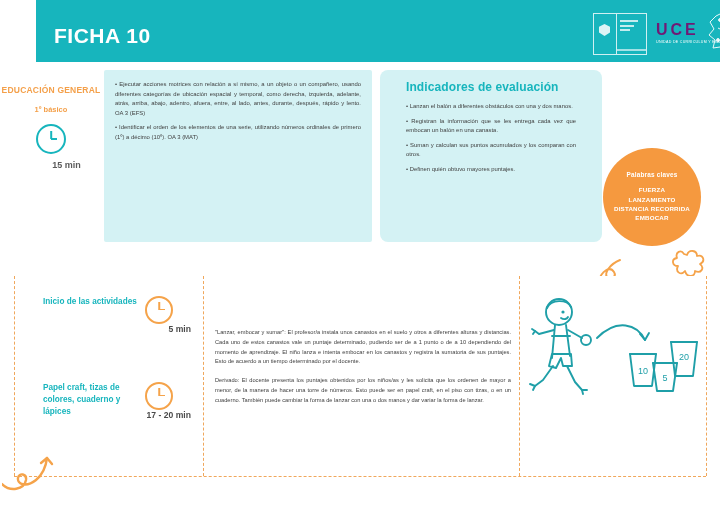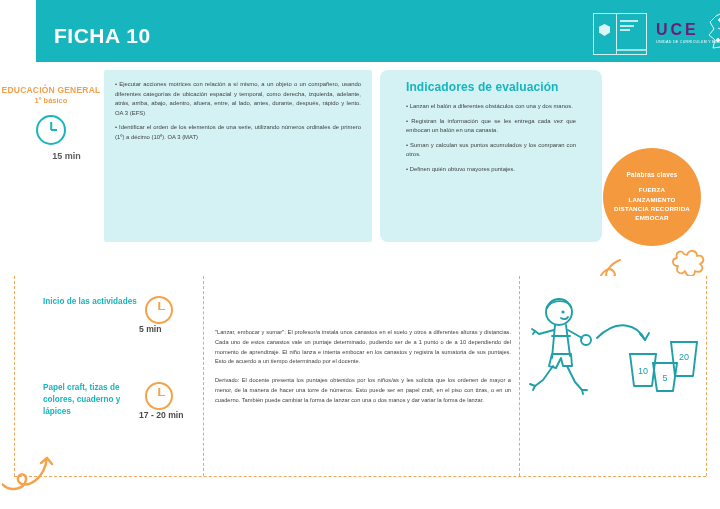--- a/index.html
+++ b/index.html
@@ -58,21 +58,21 @@
   .side-col{
     position:absolute;left:0;top:0;width:102px;height:188px;
     background:#ffffff;
   }
   .side-inner{position:relative;width:100%;text-align:center;padding-top:22px;}
   .edu-general{
     font-size:8.5px;font-weight:bold;color:#f4a04a;
     line-height:1.45;letter-spacing:.2px;
   }
   .nivel{
-    margin-top:0;font-size:7.5px;color:#f4a04a;font-weight:600;
+    margin-top:9px;font-size:7.5px;color:#f4a04a;font-weight:600;
   }
   .clock-big{
     margin:10px auto 0 auto;width:26px;height:26px;border-radius:50%;
     border:2px solid #17b5bd;position:relative;
   }
   .clock-big:before{
     content:"";position:absolute;left:50%;top:5px;width:1.6px;height:8px;
     background:#17b5bd;transform:translateX(-50%);
   }
   .clock-big:after{
@@ -144,21 +144,21 @@
   }
   .clock-s:before{
     content:"";position:absolute;left:50%;top:4px;width:1.5px;height:7.5px;
     background:#f5a34a;transform:translateX(-50%);
   }
   .clock-s:after{
     content:"";position:absolute;left:50%;top:10.5px;width:5.5px;height:1.5px;
     background:#f5a34a;
   }
   .time-txt{
-    position:absolute;left:117px;top:28px;width:52px;text-align:left;
+    position:absolute;left:117px;top:28px;width:52px;text-align:right;
     font-size:8.6px;color:#4a4a4a;font-weight:600;line-height:1.25;
   }
 
   .act-col{
     position:absolute;left:215px;top:52px;width:296px;
   }
   .act-p{
     font-size:5.7px;color:#3f3f3f;line-height:1.72;text-align:justify;
     margin:0 0 9px 0;
   }

